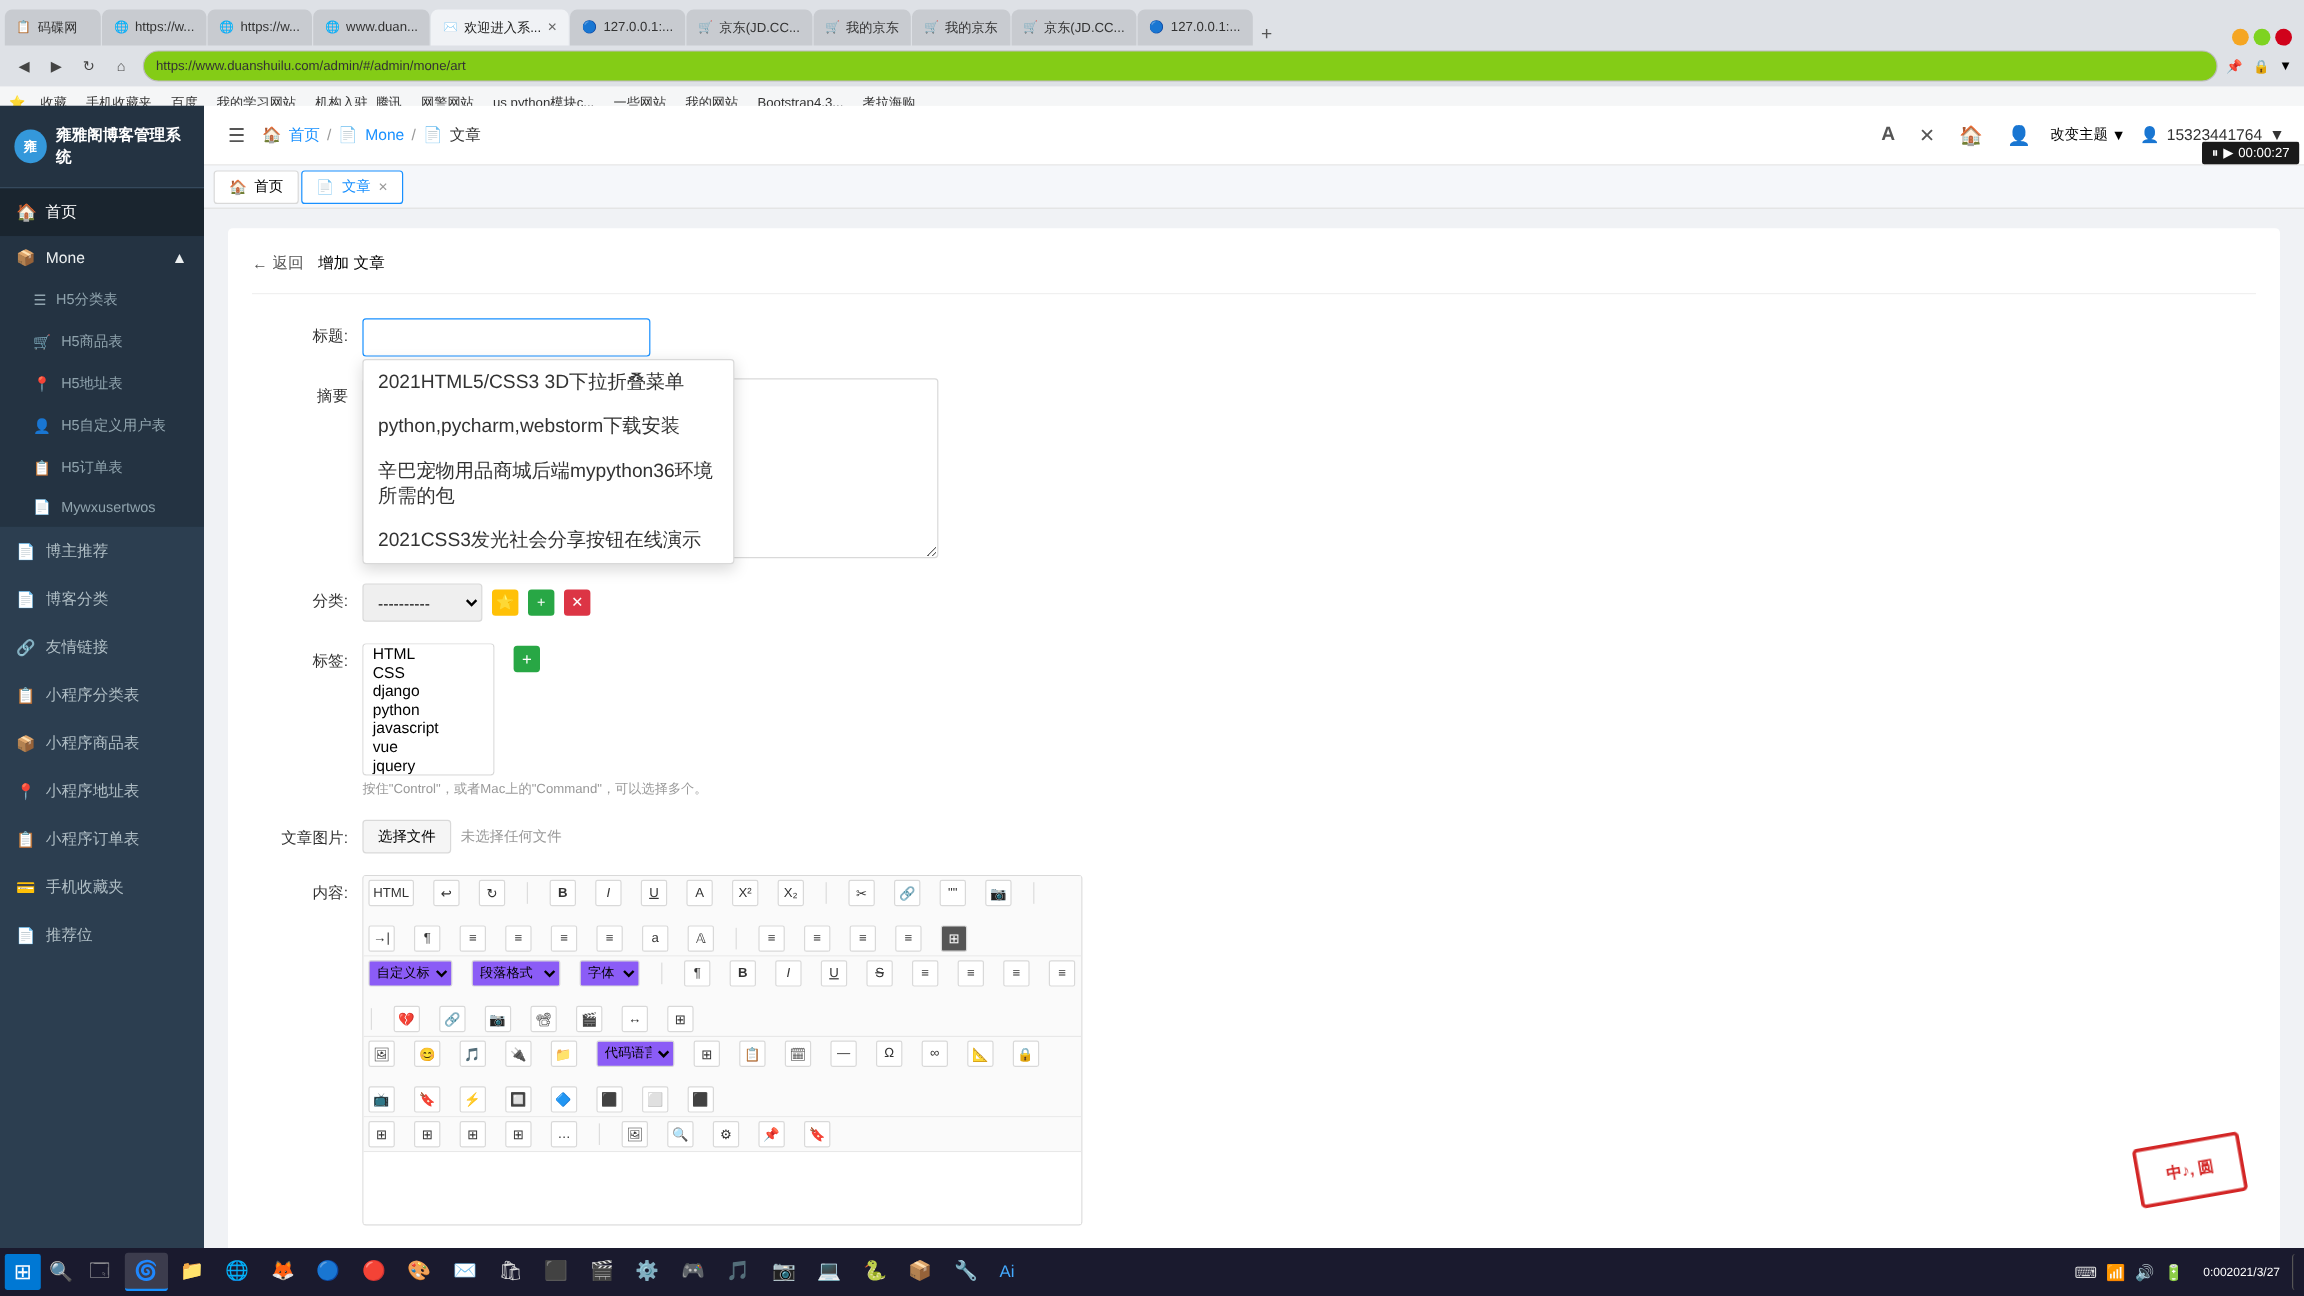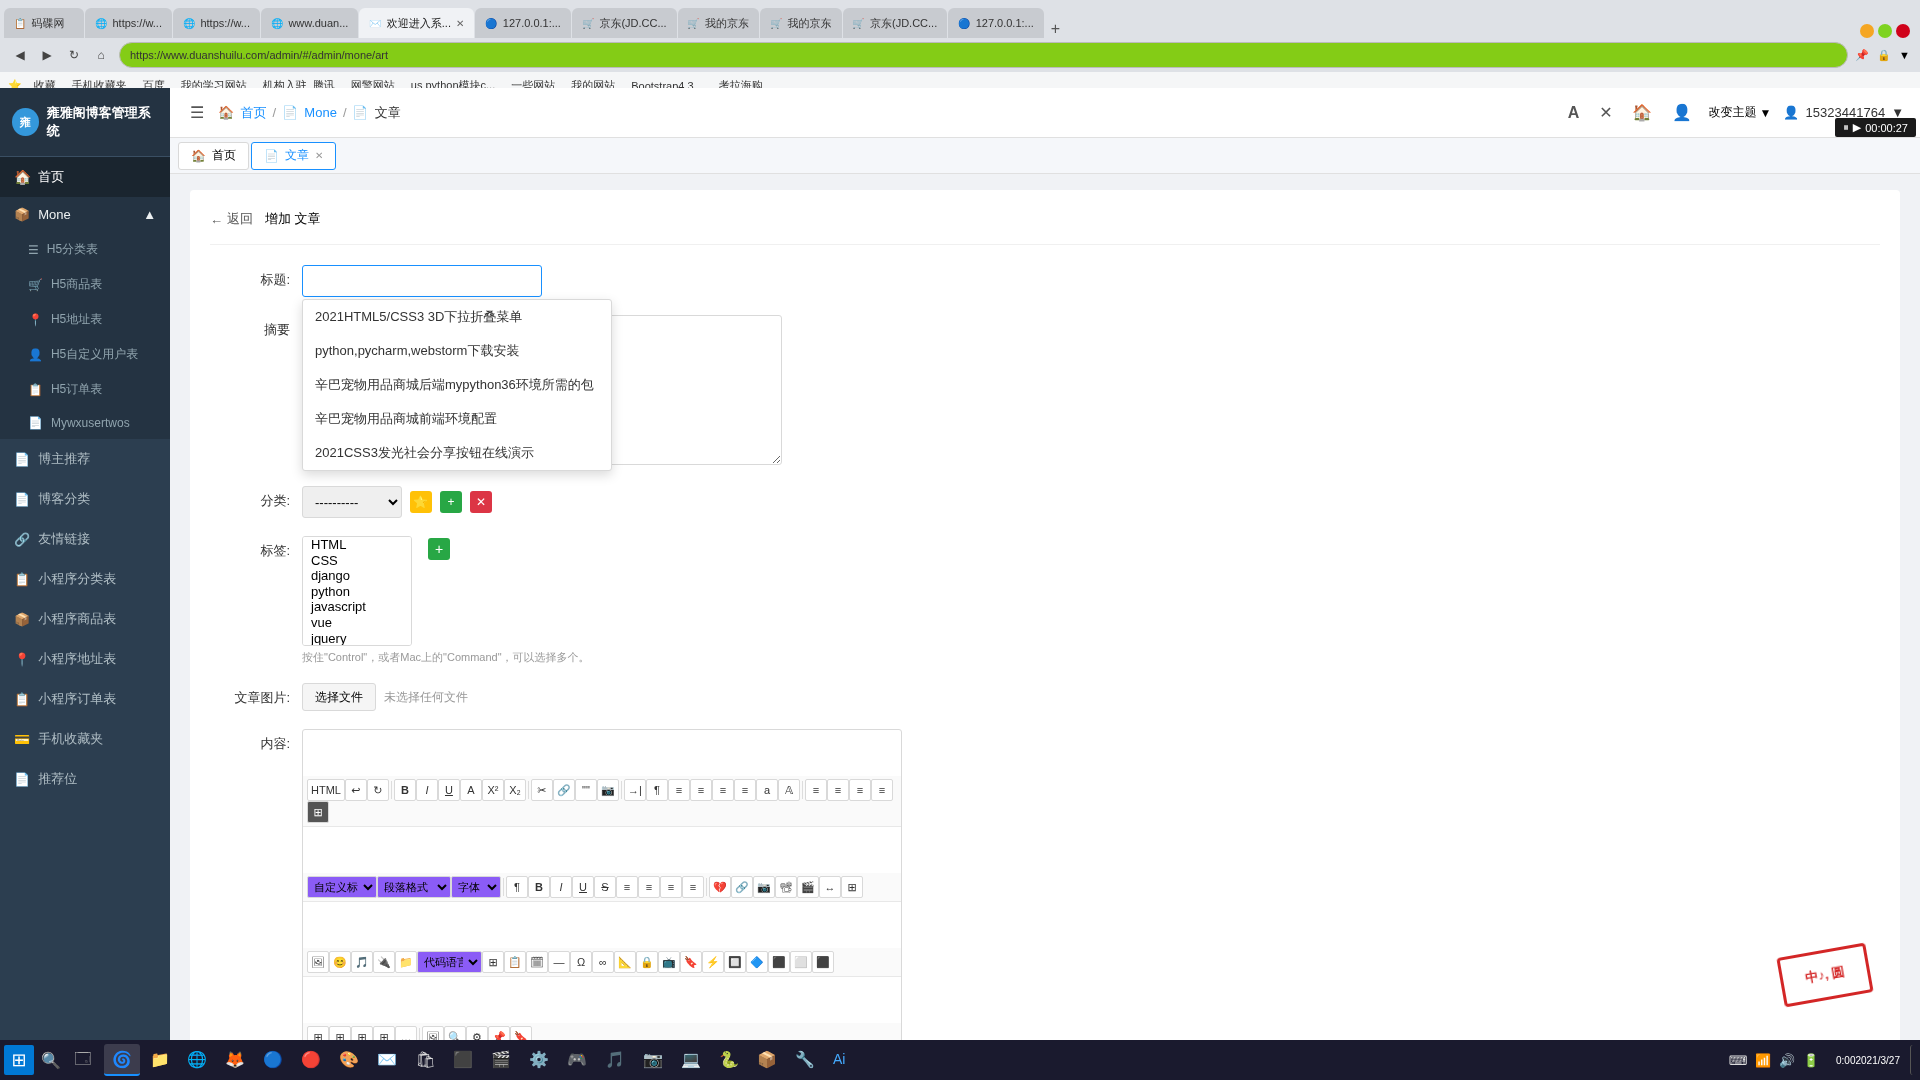--- a/index.html
+++ b/index.html
@@ -70,31 +70,31 @@
     .select-input { height: 32px; border: 1px solid #d9d9d9; border-radius: 3px; padding: 0 8px; font-size: 13px; min-width: 100px; }
     .form-inline-btns { display: flex; align-items: center; gap: 8px; margin-left: 8px; }
     .inline-btn { width: 22px; height: 22px; border: none; border-radius: 3px; cursor: pointer; display: flex; align-items: center; justify-content: center; font-size: 12px; }
     .inline-btn.star { background: #ffc107; color: white; }
     .inline-btn.add { background: #28a745; color: white; }
     .inline-btn.del { background: #dc3545; color: white; }
 
     
     .autocomplete-wrapper { position: relative; display: inline-block; }
     .autocomplete-dropdown { position: absolute; top: 34px; left: 0; width: 310px; background: white; border: 1px solid #d9d9d9; border-radius: 3px; box-shadow: 0 4px 12px rgba(0,0,0,0.15); z-index: 100; }
-    .autocomplete-item { padding: 8px 12px; cursor: pointer; font-size: 13px; color: #333; }
+    .autocomplete-item { padding: 8px 12px; cursor: pointer; font-size: 16px; color: #333; }
     .tags-hint { font-size: 11px; color: #999; margin-top: 4px; }
     .tag-add-btn { width: 22px; height: 22px; background: #28a745; border: none; border-radius: 3px; color: white; cursor: pointer; display: flex; align-items: center; justify-content: center; font-size: 14px; margin-left: 8px; align-self: flex-start; margin-top: 2px; }
 
     
     .file-upload-btn { height: 28px; padding: 0 12px; background: #f5f5f5; border: 1px solid #d9d9d9; border-radius: 3px; cursor: pointer; font-size: 12px; }
     .file-hint { font-size: 12px; color: #999; margin-left: 8px; }
 
     
     .editor-wrapper { border: 1px solid #d9d9d9; border-radius: 3px; }
-    .editor-toolbar-row { display: flex; align-items: center; padding: 3px 4px; border-bottom: 1px solid #e8e8e8; flex-wrap: wrap; gap: 0; background: #fafafa; margin-top: 46px; }
+    .editor-toolbar-row { display: flex; align-items: center; padding: 3px 4px; border-bottom: 1px solid #e8e8e8; flex-wrap: wrap; gap: 16px; background: #fafafa; }
     .editor-btn { height: 22px; min-width: 22px; padding: 0 3px; border: 1px solid #d9d9d9; background: white; border-radius: 2px; cursor: pointer; font-size: 11px; display: inline-flex; align-items: center; justify-content: center; color: #333; }
     .editor-select { height: 22px; border: 1px solid #d9d9d9; background: #8b5cf6; border-radius: 2px; font-size: 11px; padding: 0 2px; }
     .editor-content { min-height: 80px; background: white; padding: 8px; }
     .editor-sep { width: 1px; height: 18px; background: #ddd; margin: 0 2px; }
 
     
     .taskbar { height: 40px; background: #1a1a2e; display: flex; align-items: center; padding: 0 4px; gap: 2px; flex-shrink: 0; }
     .taskbar-icon { width: 30px; height: 30px; display: flex; align-items: center; justify-content: center; cursor: pointer; font-size: 16px; border-radius: 4px; }
     .taskbar-apps { display: flex; align-items: center; gap: 2px; flex: 1; padding: 0 4px; }
     .taskbar-app { display: flex; align-items: center; gap: 4px; height: 32px; padding: 0 8px; border-radius: 3px; cursor: pointer; font-size: 11px; color: #ddd; border-bottom: 2px solid transparent; }
@@ -341,21 +341,20 @@
 
         <div class="form-row">
           <div class="form-label">标题:</div>
           <div class="form-control">
             <div class="autocomplete-wrapper">
               <input type="text" class="text-input" style="width: 240px;">
               <div class="autocomplete-dropdown">
                 <div class="autocomplete-item">2021HTML5/CSS3 3D下拉折叠菜单</div>
                 <div class="autocomplete-item">python,pycharm,webstorm下载安装</div>
                 <div class="autocomplete-item">辛巴宠物用品商城后端mypython36环境所需的包</div>
-                <div class="autocomplete-item">辛巴宠物用品商城前端环境配置</div>
                 <div class="autocomplete-item">2021CSS3发光社会分享按钮在线演示</div>
               </div>
             </div>
           </div>
         </div>
 
         <div class="form-row">
           <div class="form-label">摘要</div>
           <div class="form-control">
             <textarea class="textarea-input" style="width: 480px; height: 150px;"></textarea>

